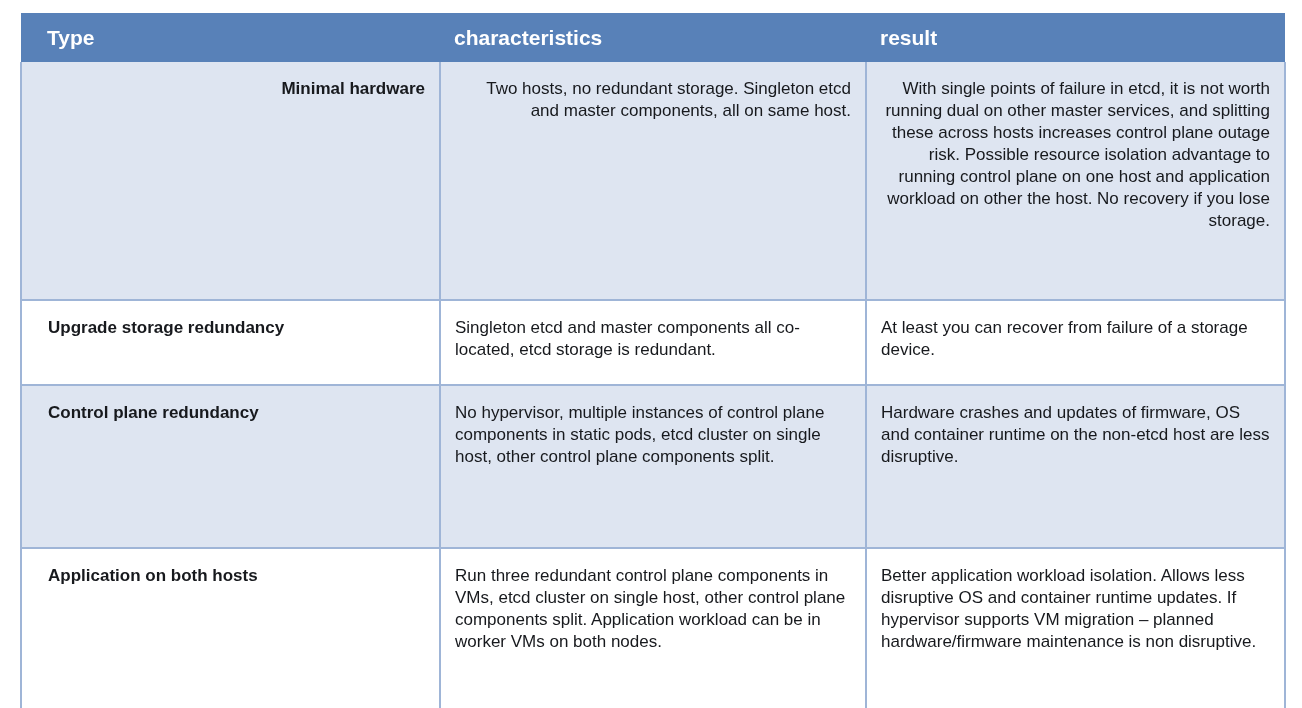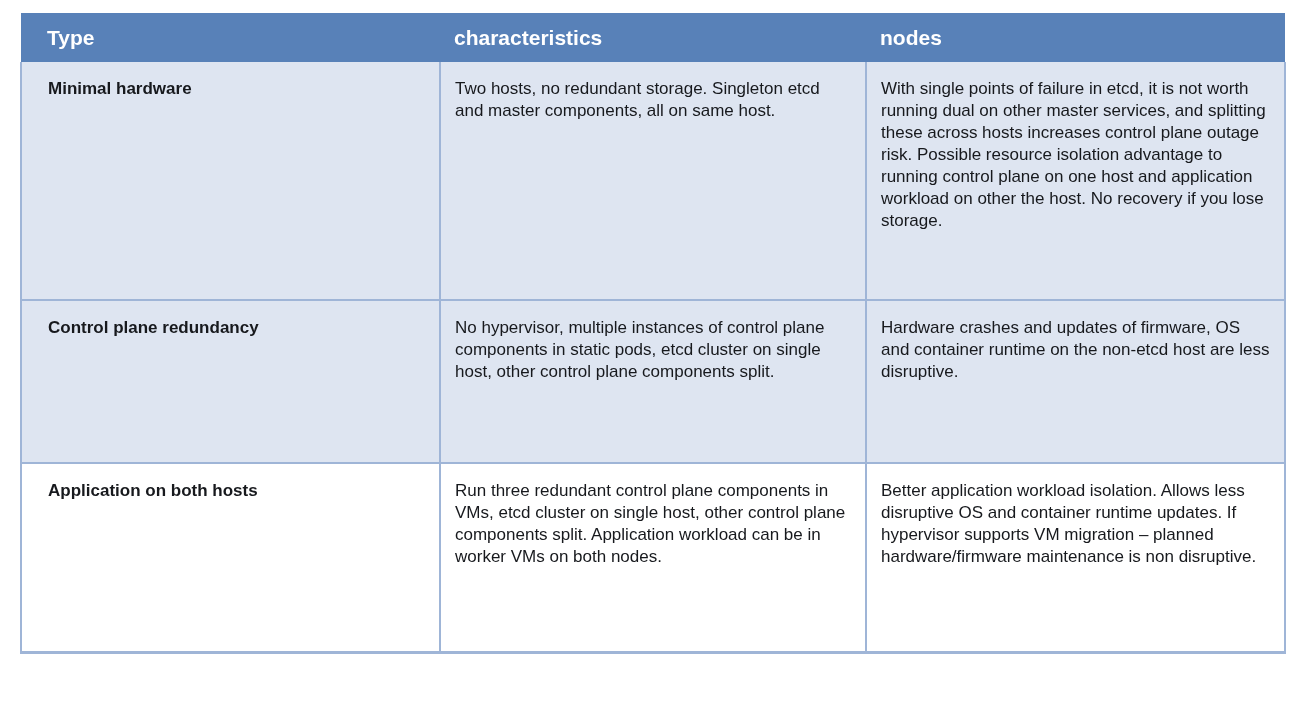--- a/index.html
+++ b/index.html
@@ -56,47 +56,52 @@
     background: var(--row-bg);
   }
   tbody td.type-cell {
     font-weight: bold;
     padding-left: 26px;
   }
   tbody tr:first-child td { border-top: none; }
   tbody tr:last-child td { border-bottom: 3px solid var(--border); }
   tbody tr.shaded td { background: var(--row-alt-bg); }
 
-  tr.r1 { height: 238px; }
+  tr.r1 { height: 238px; text-align: right; }
   tr.r2 { height: 85px; }
   tr.r3 { height: 163px; }
   tr.r4 { height: 189px; }
 </style>
 </head>
 <body>
 
 <div class="page">
   <table class="comparison">
     <colgroup>
       <col class="c1">
       <col class="c2">
       <col class="c3">
     </colgroup>
     <thead>
       <tr>
         <th class="first">Type</th>
         <th>characteristics</th>
-        <th>nodes</th>
+        <th>result</th>
       </tr>
     </thead>
     <tbody>
       <tr class="r1 shaded">
         <td class="type-cell">Minimal hardware</td>
         <td>Two hosts, no redundant storage. Singleton etcd and master components, all on same host.</td>
         <td>With single points of failure in etcd, it is not worth running dual on other master services, and splitting these across hosts increases control plane outage risk. Possible resource isolation advantage to running control plane on one host and application workload on other the host. No recovery if you lose storage.</td>
+      </tr>
+      <tr class="r2">
+        <td class="type-cell">Upgrade storage redundancy</td>
+        <td>Singleton etcd and master components all co-located, etcd storage is redundant.</td>
+        <td>At least you can recover from failure of a storage device.</td>
       </tr>
       <tr class="r3 shaded">
         <td class="type-cell">Control plane redundancy</td>
         <td>No hypervisor, multiple instances of control plane components in static pods, etcd cluster on single host, other control plane components split.</td>
         <td>Hardware crashes and updates of firmware, OS and container runtime on the non-etcd host are less disruptive.</td>
       </tr>
       <tr class="r4">
         <td class="type-cell">Application on both hosts</td>
         <td>Run three redundant control plane components in VMs, etcd cluster on single host, other control plane components split. Application workload can be in worker VMs on both nodes.</td>
         <td>Better application workload isolation. Allows less disruptive OS and container runtime updates. If hypervisor supports VM migration – planned hardware/firmware maintenance is non disruptive.</td>

